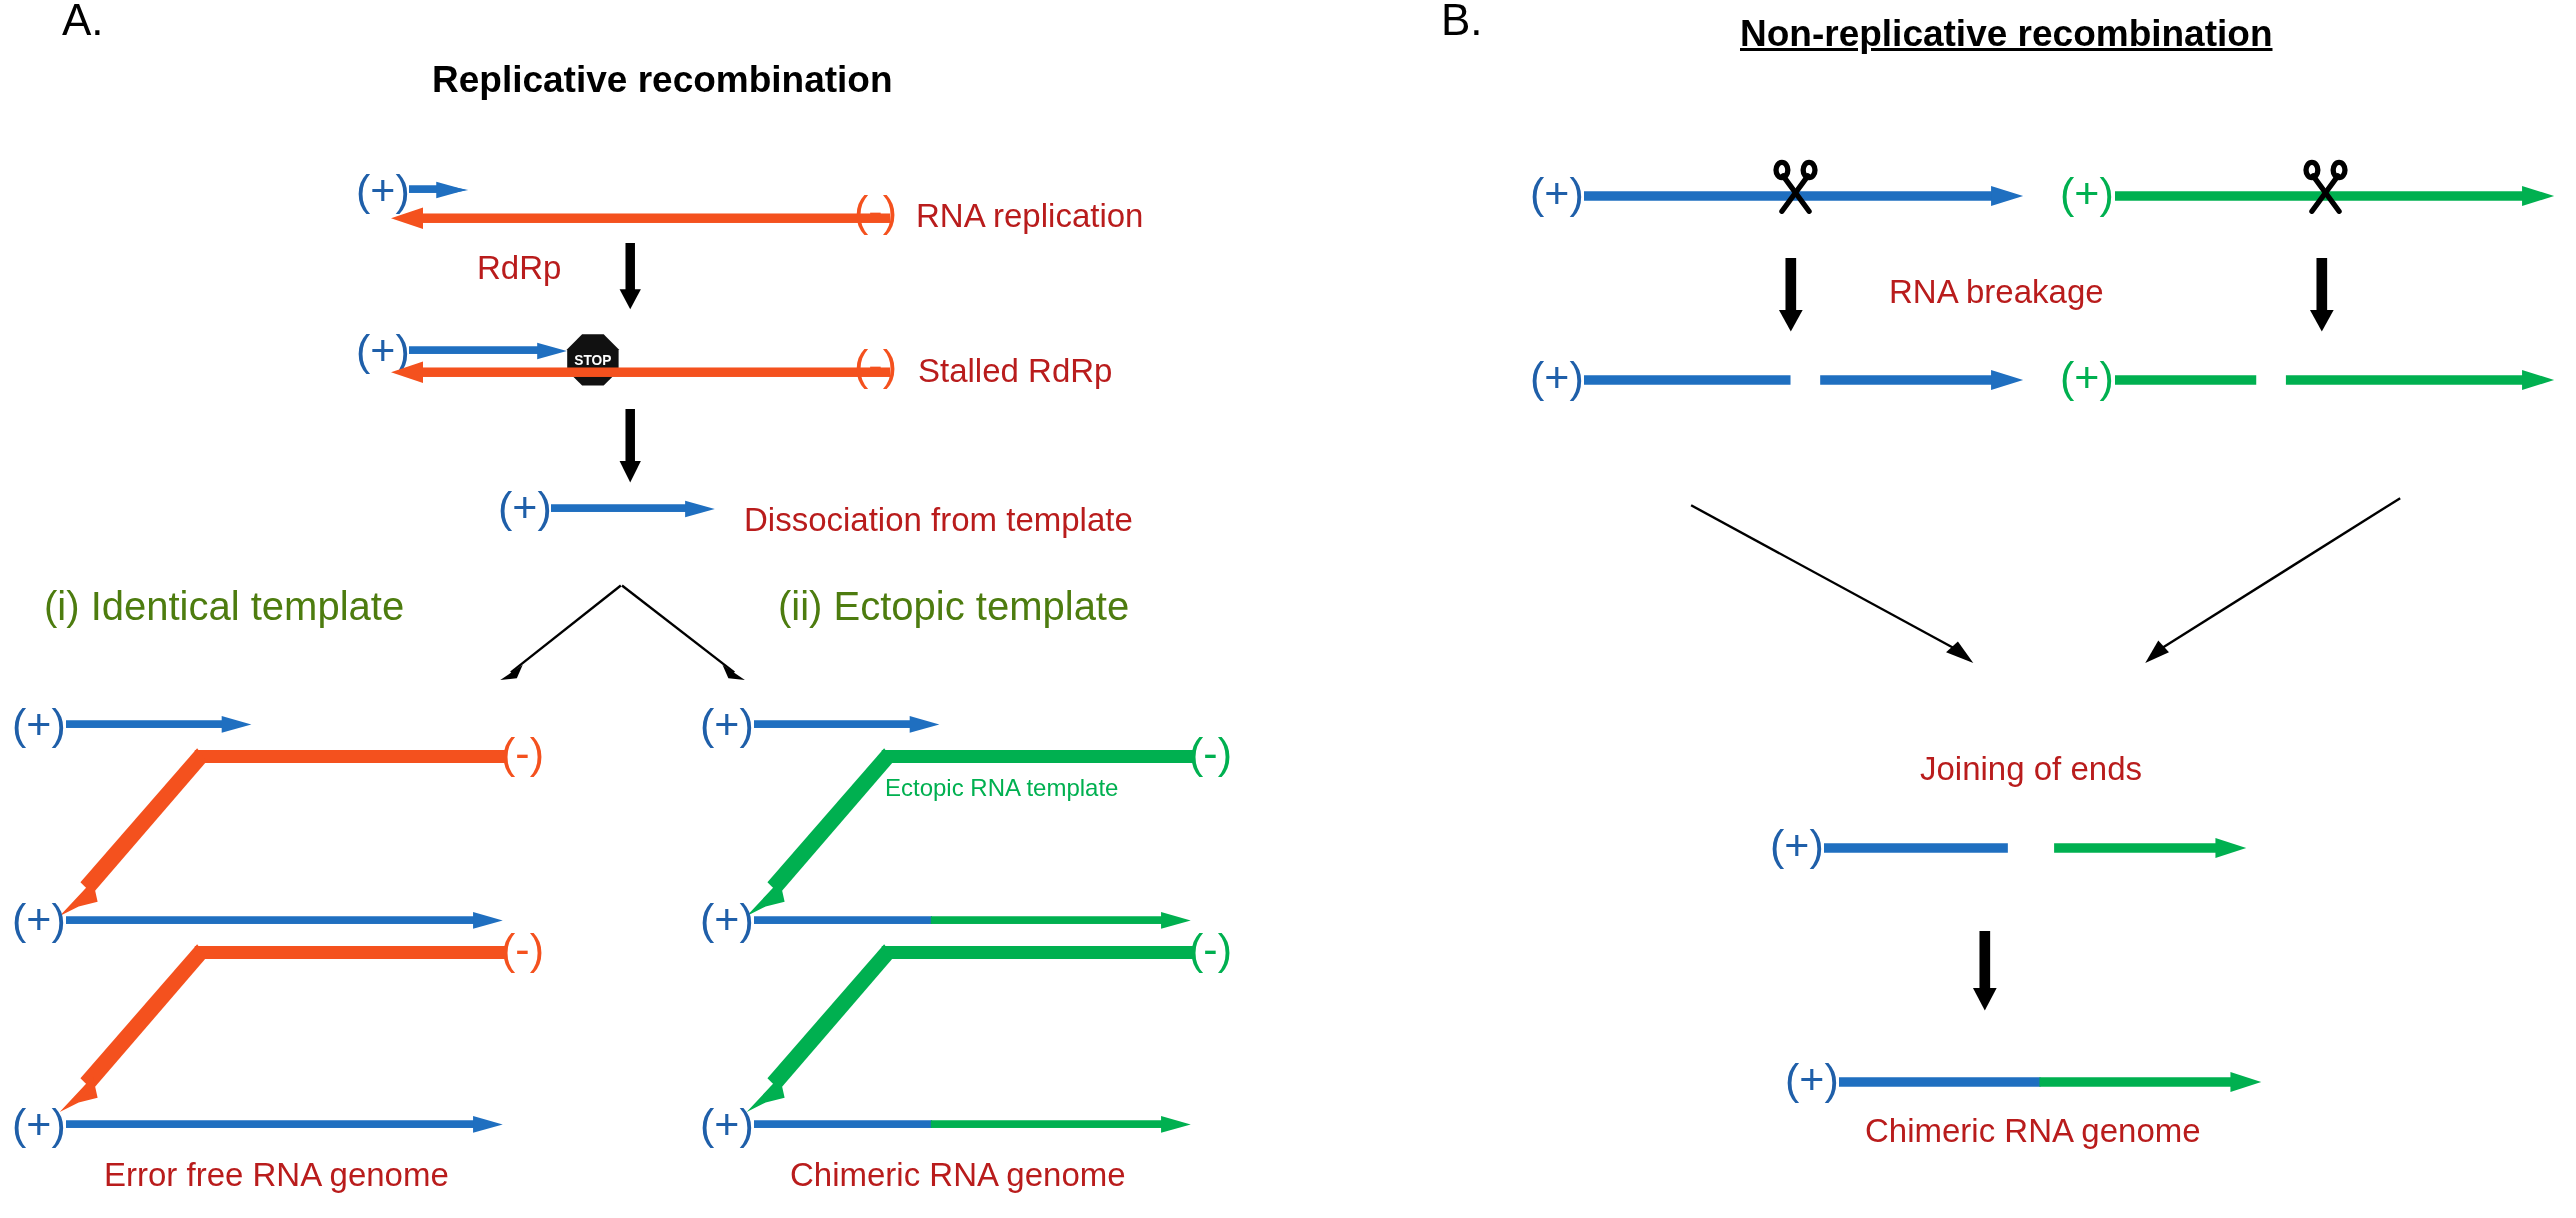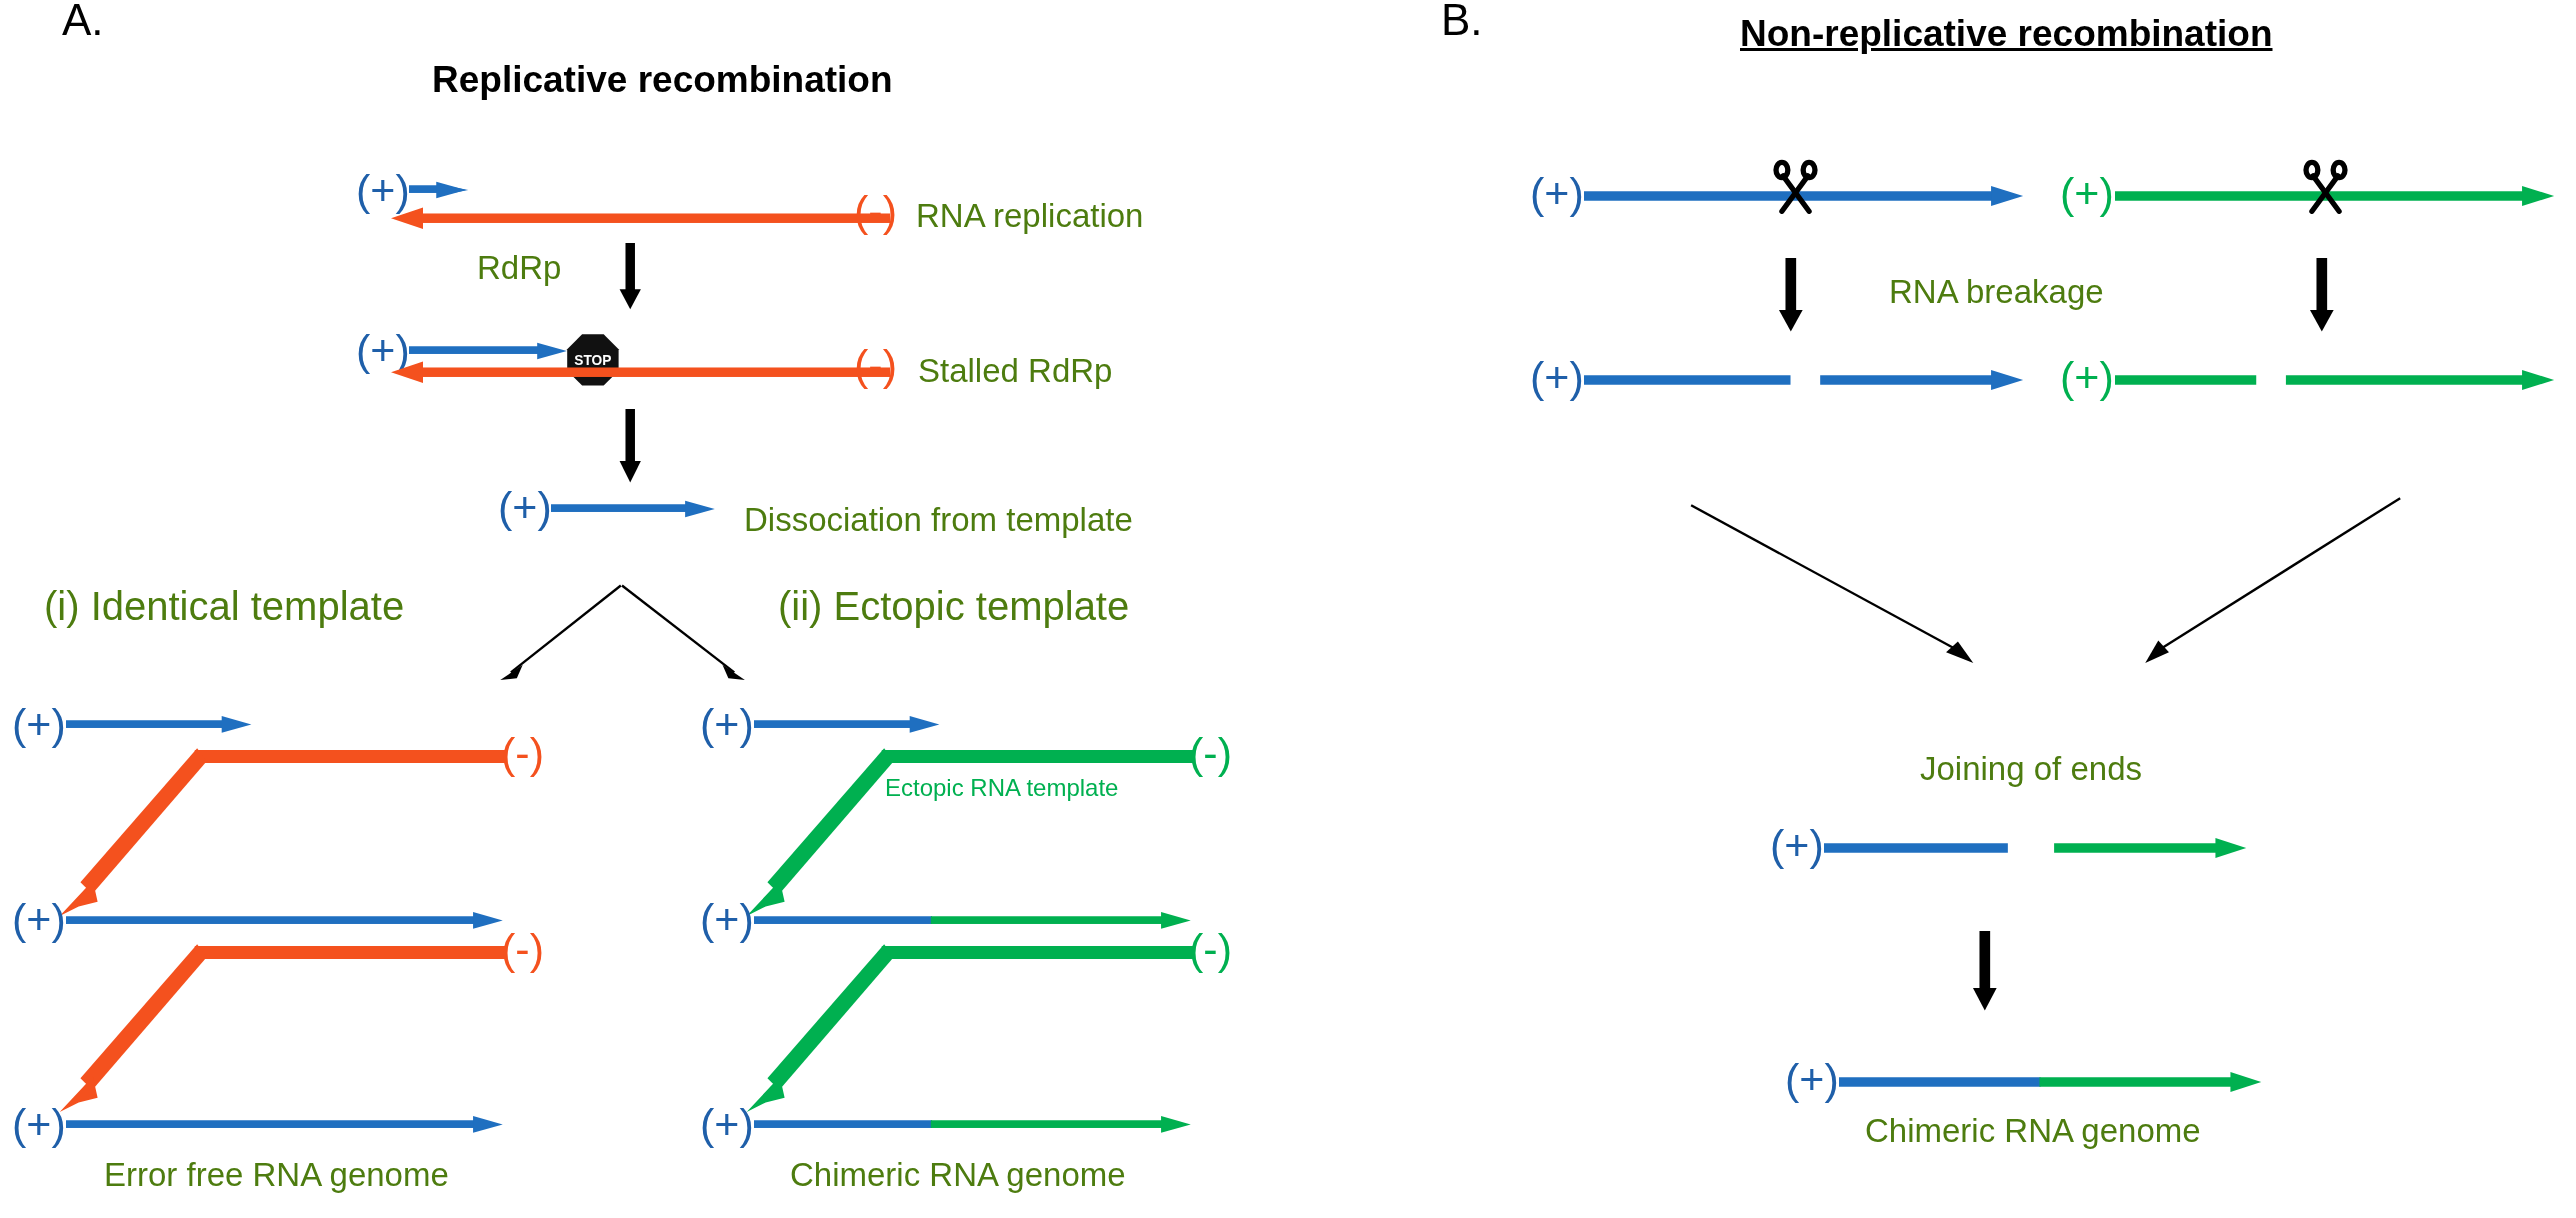--- a/index.html
+++ b/index.html
@@ -1,21 +1,21 @@
 <!DOCTYPE html>
 <html style="font-size:9.5px"><head>
 <meta charset="utf-8">
 <style>
   html,body{margin:0;padding:0;background:#ffffff;}
   body{font-family:"Liberation Sans", sans-serif;}
   #stage{position:relative;width:2576px;height:1218px;background:#ffffff;overflow:hidden;}
   .abs{position:absolute;}
   .panel-letter{font-size:44px;color:#000;font-weight:400;letter-spacing:0px;}
   .panel-title{font-size:37px;font-weight:bold;color:#000;white-space:nowrap;}
-  .lbl{font-size:33px;color:#4d7c0f;white-space:nowrap;}
+  .lbl{font-size:33px;color:#b91c1c;white-space:nowrap;}
   .lbl-sm{font-size:24px;white-space:nowrap;}
   .paren{font-size:43px;font-weight:400;white-space:nowrap;line-height:1;}
   .paren-blue{color:#1F5FA9;}
   .paren-orange{color:#F4511E;}
   .paren-green{color:#00B050;}
   .sectionlabel{font-size:40px;color:#4d7c0f;white-space:nowrap;}
   svg{display:block;overflow:visible;}
 </style>
 </head>
 <body>

